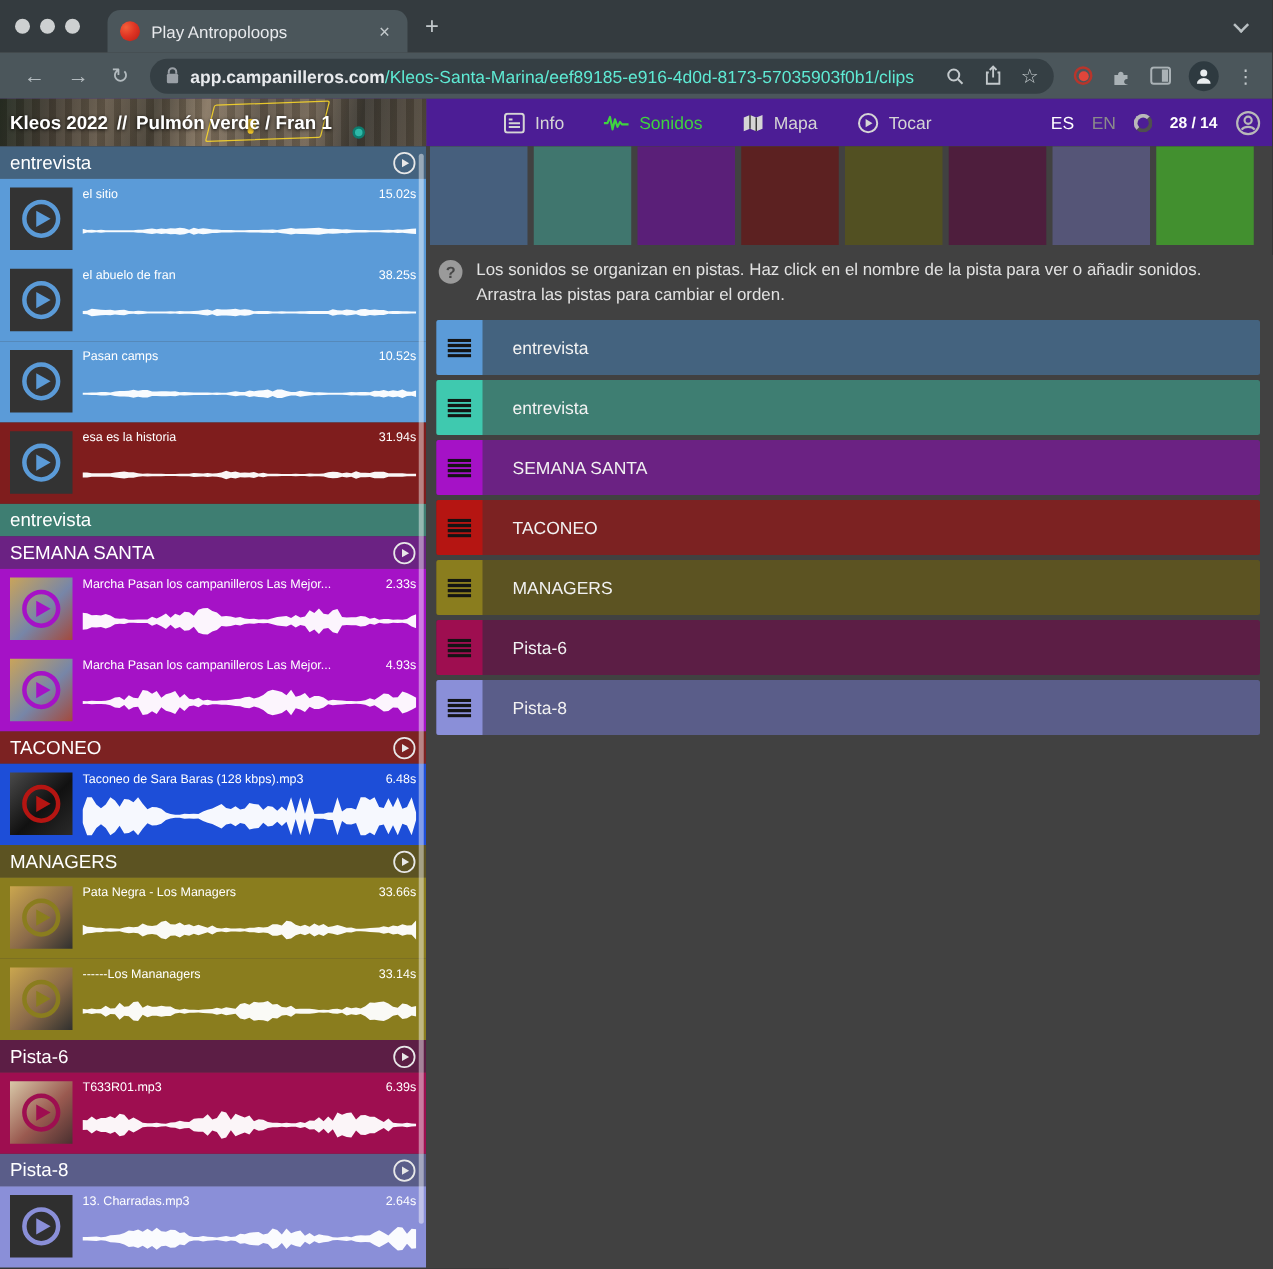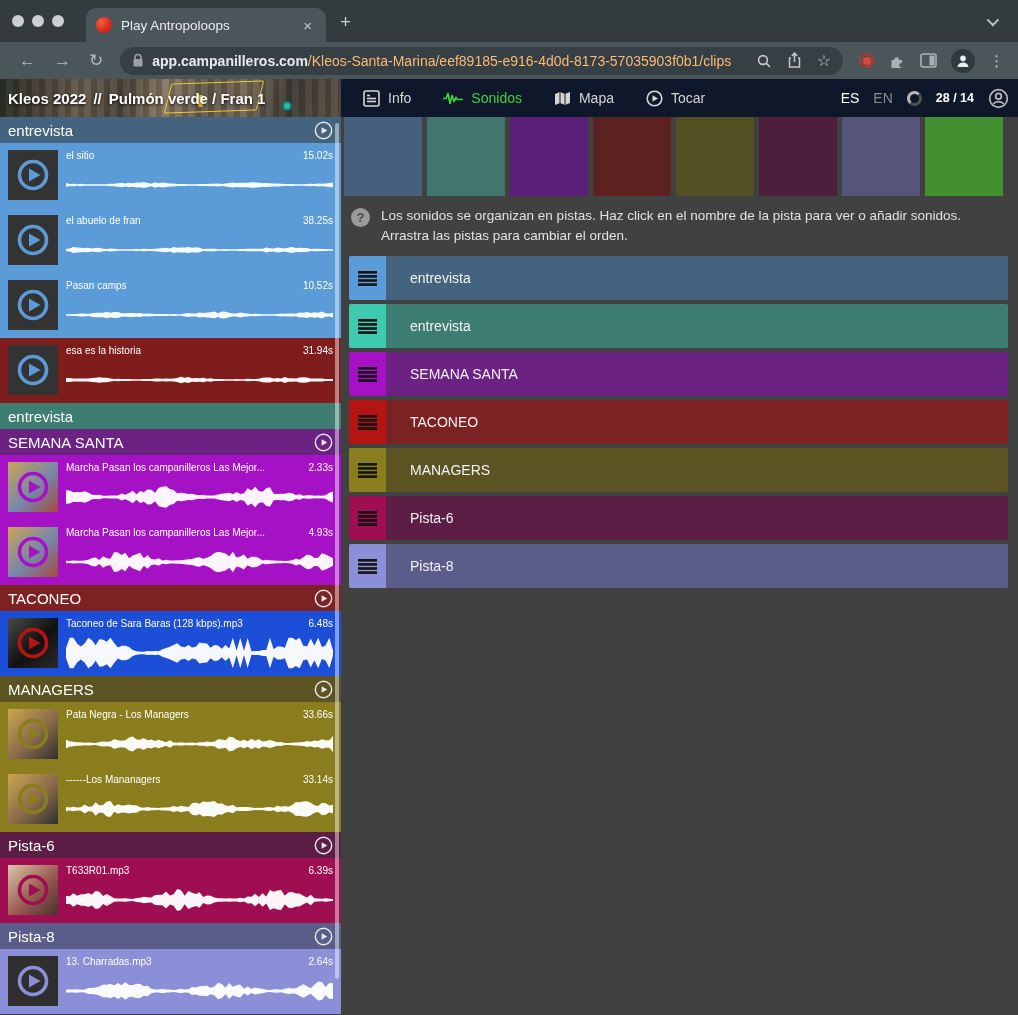--- a/index.html
+++ b/index.html
@@ -15,30 +15,30 @@
   .tab .tab-title { color:#e8eaed; font-size:13.5px; flex:1; white-space:nowrap; overflow:hidden; }
   .tab .tab-close { color:#c3c9cc; font-size:15px; line-height:1; padding:2px 4px; cursor:default; }
   .newtab { color:#c3c9cc; font-size:19px; margin-left:14px; line-height:1; }
   .strip-chevron { margin-left:auto; margin-right:22px; width:9px; height:9px; border-right:2px solid #b9c0c3; border-bottom:2px solid #b9c0c3; transform:rotate(45deg) translateY(-2px); }
 
   .toolbar { position:absolute; left:0; top:42px; width:100%; height:37px; background:#4b565b; display:flex; align-items:center; padding:0 10px; }
   .nav-glyph { color:#b3bbbf; font-size:17px; padding:0 9px; }
   .urlbar { flex:1; height:28px; margin:0 8px; background:#353f44; border-radius:14px; display:flex; align-items:center; padding:0 12px; overflow:hidden; }
   .urlbar .url-text { font-size:14px; white-space:nowrap; overflow:hidden; flex:1; margin-left:8px; }
   .url-domain { color:#e8eaed; font-weight:bold; }
-  .url-path { color:#fdba74; }
+  .url-path { color:#5eead4; }
   .pill-icons { display:flex; align-items:center; gap:15px; margin-left:10px; }
   .tb-icons { display:flex; align-items:center; gap:14px; margin:0 4px 0 8px; }
   .record-dot { width:15px; height:15px; border-radius:50%; border:2px solid #b8352b; background:#e2453a; background-clip:content-box; padding:1.5px; }
   .avatar-circle { width:24px; height:24px; border-radius:50%; background:#2e3a40; display:flex; align-items:center; justify-content:center; }
   .kebab { color:#c3c9cc; font-size:15px; letter-spacing:0; }
   .star-glyph { color:#c3c9cc; font-size:16px; }
 
   
-  .app-header { position:absolute; left:0; top:79px; width:100%; height:38px; background:#0f172a; display:flex; align-items:center; }
+  .app-header { position:absolute; left:0; top:79px; width:100%; height:38px; background:#4c1d95; display:flex; align-items:center;gap:40px; }
   .map-title { position:relative; width:341px; height:38px; flex:none; overflow:hidden; display:flex; align-items:center;
     background-image:
       linear-gradient(to right, rgba(0,0,0,.40), rgba(0,0,0,.10) 55%, rgba(0,0,0,.25)),
       repeating-linear-gradient(90deg, rgba(30,25,15,.18) 0 6px, rgba(255,255,255,.05) 6px 13px),
       linear-gradient(100deg, #44503e 0%, #6b6152 12%, #8f7f6a 24%, #5e5648 36%, #9f8c75 48%, #6e6355 60%, #8b7b68 72%, #4e4a42 84%, #776a59 100%);
   }
   .parcel { position:absolute; left:168px; top:3px; width:92px; height:30px; border:1.5px solid rgba(255,220,40,.85); transform:skewX(-16deg) rotate(-2deg); border-radius:2px; }
   .pin { position:absolute; left:196px; top:16px; width:9px; height:9px; border-radius:50%; background:#ffd028; box-shadow:0 5px 0 -2px rgba(255,208,40,.9); }
   .pin2 { position:absolute; left:282px; top:22px; width:10px; height:10px; border-radius:50%; background:#2fb9a8; border:2px solid #0d7d6f; }
   .map-text { position:relative; z-index:2; color:#fff; font-size:15px; font-weight:600; padding-left:8px; white-space:nowrap; text-shadow:0 1px 3px rgba(0,0,0,.9); display:flex; gap:7px; }

